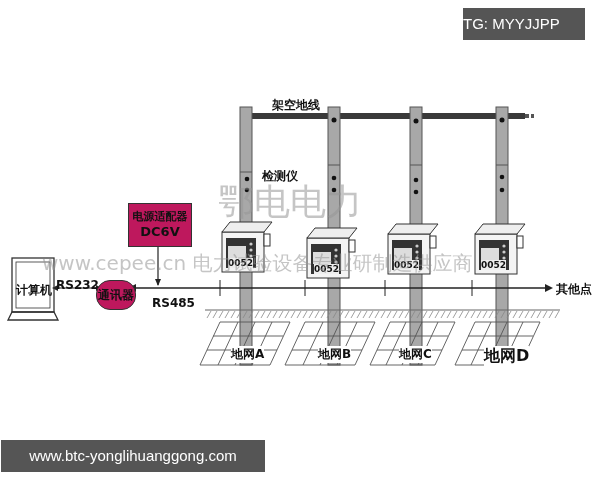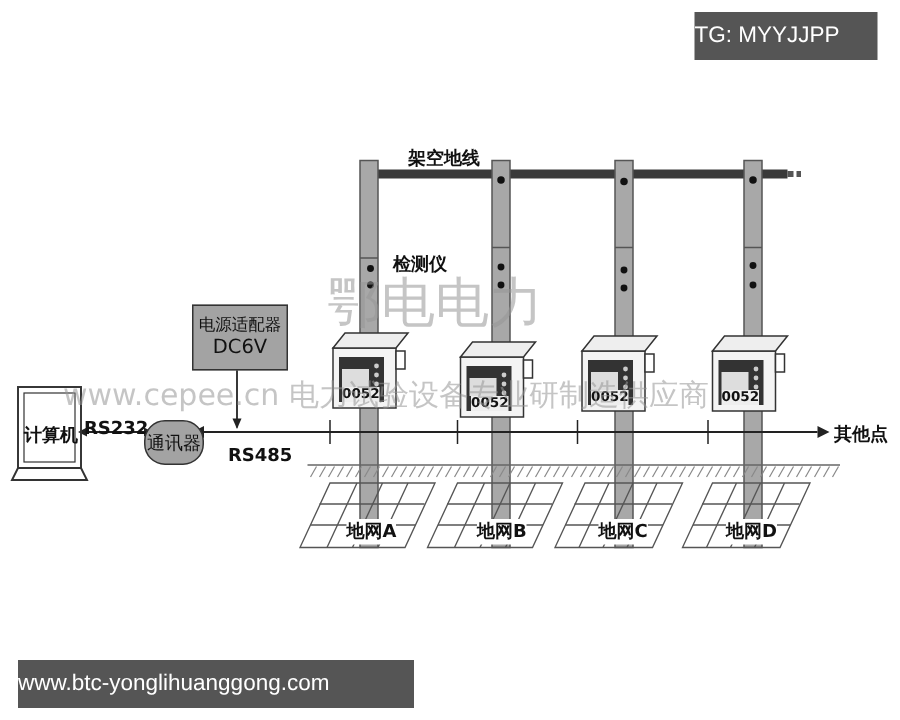--- a/index.html
+++ b/index.html
@@ -2,23 +2,23 @@
 <html><head>
 <meta charset="utf-8">
 <style>
   html, body { margin:0; padding:0; background:#ffffff; }
   body { width:600px; height:480px; position:relative; overflow:hidden;
          font-family:"DejaVu Sans", sans-serif; }
   .abs { position:absolute; }
   .tag { background:#555555; color:#ffffff; font-family:"Liberation Sans", sans-serif; }
   #tg-badge { left:463px; top:8px; width:122px; height:32px; line-height:32px;
               text-align:left; font-size:15px; }
-  #url-badge { left:12px; top:440px; width:264px; height:32px; line-height:32px;
-               font-size:15px; }
-  .box { border:1.5px solid #333; background:#a3a3a3; color:#111; font-weight:normal;
+  #url-badge { left:1px; top:440px; width:264px; height:32px; line-height:32px;
+               text-align:center; font-size:15px; }
+  .box { border:1.5px solid #333; background:#be185d; color:#111; font-weight:bold;
          text-align:center; font-size:13px; }
   .lbl { font-weight:bold; font-size:12px; color:#111; }
   .wm { color:rgba(150,150,150,0.55); font-family:"DejaVu Sans", sans-serif; white-space:nowrap; }
   svg { position:absolute; left:0; top:0; }
 </style>
 </head>
 <body>
 
 <svg width="600" height="480" viewBox="0 0 600 480">
 
@@ -226,21 +226,21 @@
 <div class="abs box" style="left:96px;top:280px;width:38px;height:28px;line-height:28px;font-size:12px;border-radius:14px;">通讯器</div>
 <div class="abs box" style="left:128px;top:203px;width:62px;height:42px;">
   <div style="font-size:11px;margin-top:5px;">电源适配器</div>
   <div style="font-size:13px;">DC6V</div>
 </div>
 <div class="abs lbl" style="left:152px;top:296px;font-size:12px;">RS485</div>
 
 <div class="abs lbl" style="left:231px;top:346px;font-size:12px;background:#fff;">地网A</div>
 <div class="abs lbl" style="left:318px;top:346px;font-size:12px;background:#fff;">地网B</div>
 <div class="abs lbl" style="left:399px;top:346px;font-size:12px;background:#fff;">地网C</div>
-<div class="abs lbl" style="left:484px;top:346px;font-size:12px;background:#fff;">地网D</div>
+<div class="abs lbl" style="left:484px;top:346px;font-size:16px;background:#fff;">地网D</div>
 
 <div class="abs lbl" style="left:228px;top:258px;font-size:9px;background:#eee;">0052</div>
 <div class="abs lbl" style="left:314px;top:264px;font-size:9px;background:#eee;">0052</div>
 <div class="abs lbl" style="left:394px;top:260px;font-size:9px;background:#eee;">0052</div>
 <div class="abs lbl" style="left:481px;top:260px;font-size:9px;background:#eee;">0052</div>
 
 <div class="abs wm" style="left:218px;top:178px;font-size:36px;">鄂电电力</div>
 <div class="abs wm" style="left:30px;top:250px;font-size:20px;margin-left:12px;">www.cepee.cn  电力试验设备专业研制造供应商</div>
 
 </body></html>

